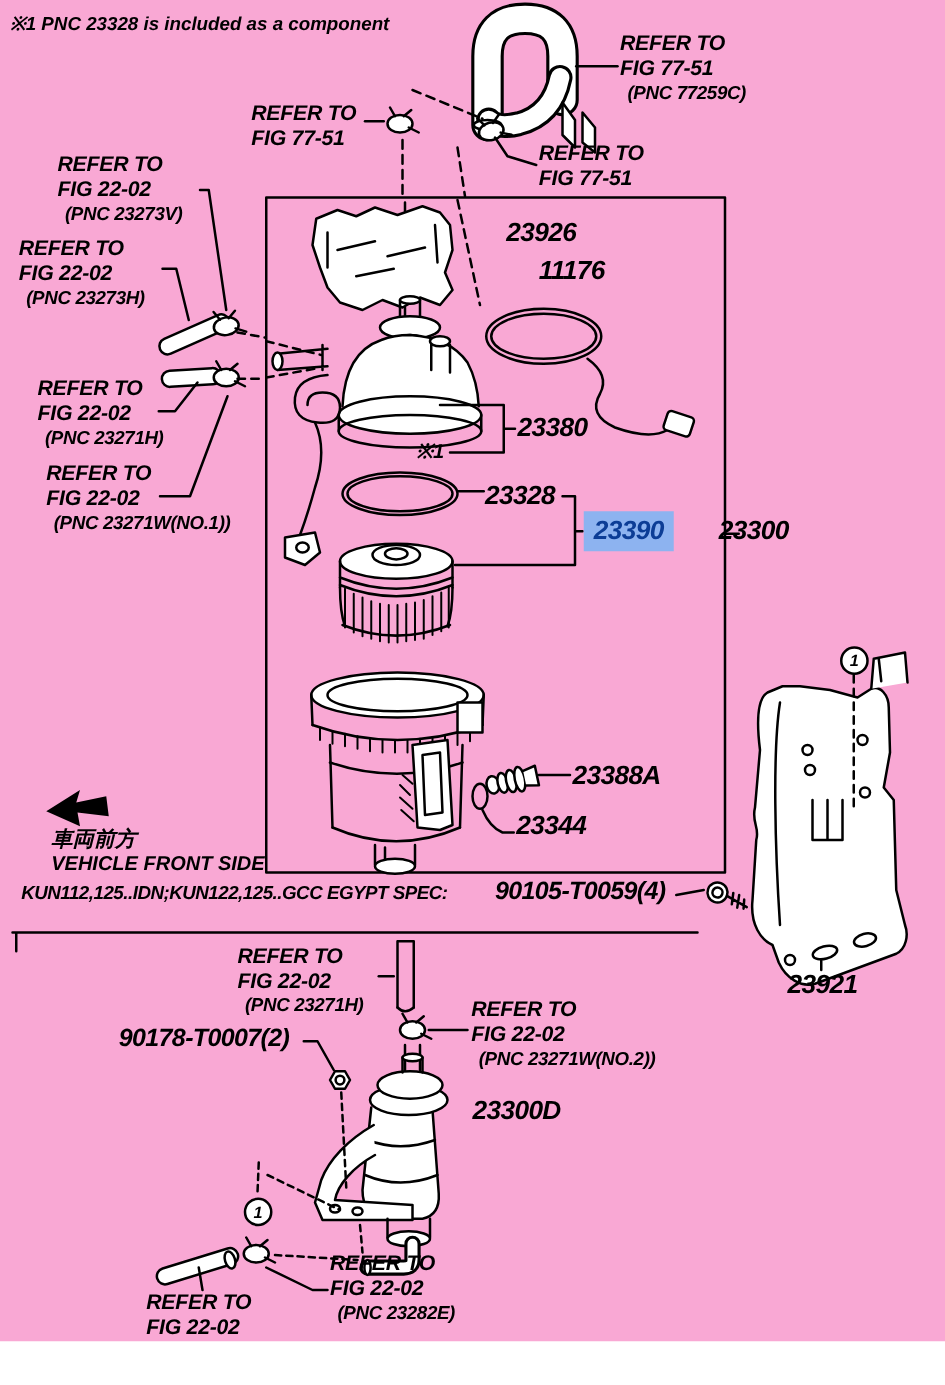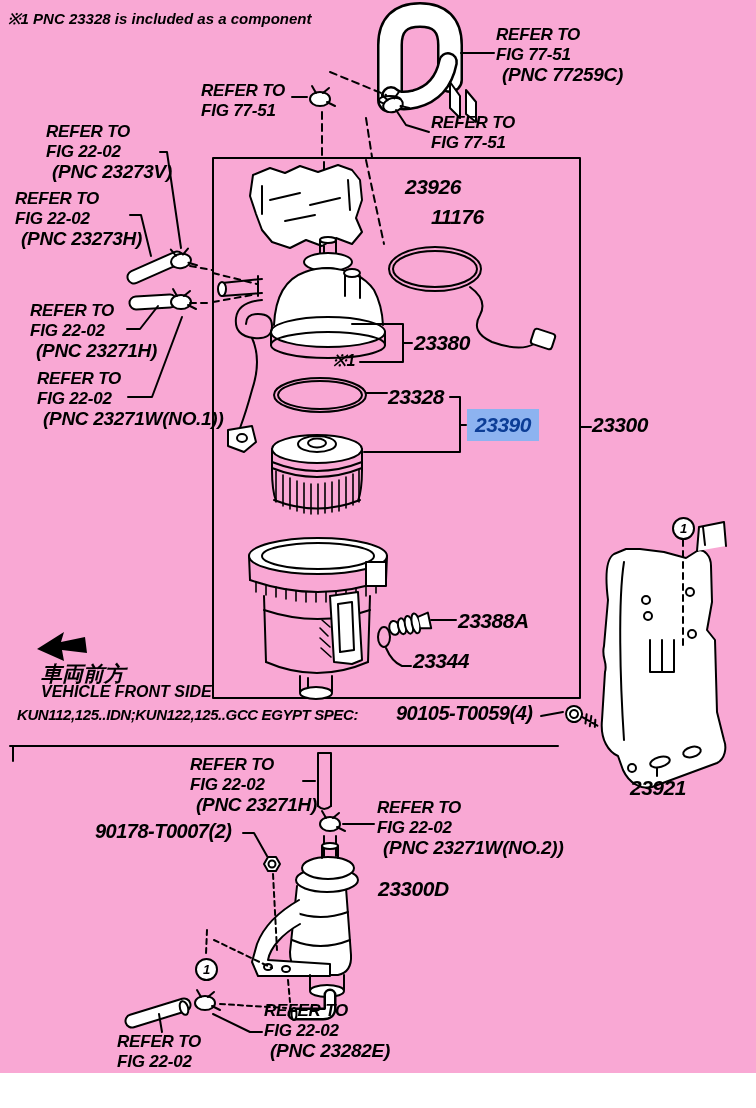--- a/index.html
+++ b/index.html
@@ -1,26 +1,26 @@
 <!DOCTYPE html>
 <html style="--highlight-bg: #8db3f0; --highlight-text: #0c3d96; --ink: #000000;"><head>
 <meta charset="utf-8">
 <style>
   html,body{margin:0;padding:0;}
   #stage{position:relative;width:756px;height:1073px;background:#f9a8d4;overflow:hidden;
          font-family:"Liberation Sans",sans-serif;color:#000;font-style:italic;}
   #art{position:absolute;left:0;top:0;}
   .t{position:absolute;white-space:nowrap;font-weight:bold;color:#000;}
   .refer{font-size:17px;line-height:20px;letter-spacing:-0.2px;}
-  .refer .pnc{font-size:19px;padding-left:6px;letter-spacing:-0.3px;}
+  .refer .pnc{font-size:15px;padding-left:6px;letter-spacing:-0.3px;}
   .part{font-size:21px;letter-spacing:-0.5px;text-align:center;}
   .mid{font-size:20px;letter-spacing:-0.5px;}
   .note{font-size:15px;}
   .spec{font-size:15px;letter-spacing:-0.4px;line-height:21px;}
-  .jp{font-size:21px;}
+  .jp{font-size:17px;}
   .en{font-size:16px;}
   .code{font-size:15px;}
   .fn{font-size:16px;}
   .hl{position:absolute;left:467px;top:409px;width:72px;height:32px;
       background:var(--highlight-bg,#8db3f0);color:var(--highlight-text,#0c3d96);
       display:flex;align-items:center;justify-content:center;
       font-size:21px;font-weight:bold;letter-spacing:-0.5px;}
   .c1{position:absolute;width:19px;height:19px;border:2px solid #000;border-radius:50%;
       background:#fff;display:flex;align-items:center;justify-content:center;
       font-size:13px;font-weight:bold;}
@@ -307,21 +307,21 @@
     <div>FIG 22-02</div>
     <div class="pnc">(PNC 23282D)</div>
   </div>
 
   <div class="t part" style="left:405px;top:175px">23926</div>
   <div class="t part" style="left:431px;top:205px">11176</div>
   <div class="t part" style="left:414px;top:331px">23380</div>
   <div class="t fn" style="left:333px;top:349px">※1</div>
   <div class="t part" style="left:388px;top:385px">23328</div>
   <div class="hl">23390</div>
-  <div class="t part" style="left:592px;top:413px">23300</div>
+  <div class="t part" style="left:575px;top:413px">23300</div>
   <div class="t part" style="left:458px;top:609px">23388A</div>
   <div class="t part" style="left:413px;top:649px">23344</div>
   <div class="t mid" style="left:396px;top:702px">90105-T0059(4)</div>
   <div class="t part" style="left:630px;top:776px">23921</div>
   <div class="t mid" style="left:95px;top:820px">90178-T0007(2)</div>
   <div class="t part" style="left:378px;top:877px">23300D</div>
 
   <div class="c1" style="left:672px;top:517px">1</div>
   <div class="c1" style="left:195px;top:958px">1</div>
 

